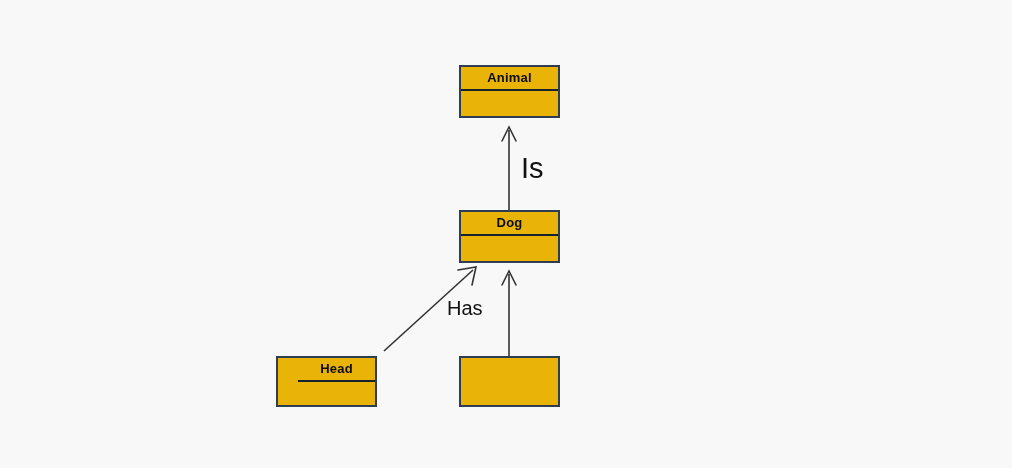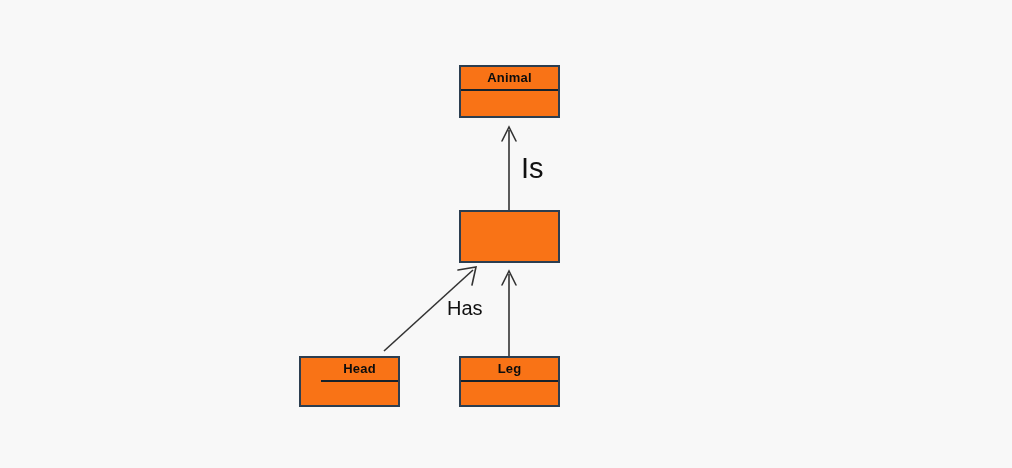--- a/index.html
+++ b/index.html
@@ -18,21 +18,21 @@
     position: absolute;
     left: 0;
     top: 0;
     width: 1012px;
     height: 468px;
   }
   .node {
     position: absolute;
     box-sizing: border-box;
     border: 2px solid #2c3e50;
-    background: #f97316;
+    background: #eab308;
     display: flex;
     flex-direction: column;
   }
   .node-title {
     box-sizing: border-box;
     height: 24px;
     line-height: 22px;
     text-align: center;
     font-size: 13px;
     font-weight: bold;
@@ -82,30 +82,30 @@
       <polyline points="458,270 476,267 472,285" fill="none" stroke="#333333" stroke-width="1.6" stroke-linecap="round" stroke-linejoin="miter"></polyline>
     </g>
   </svg>
 
   <div class="node" style="left:459px; top:65px; width:101px; height:53px;">
     <div class="node-title">Animal</div>
     <div class="node-body"></div>
   </div>
 
   <div class="node" style="left:459px; top:210px; width:101px; height:53px;">
+    <div class="node-title">Dog</div>
     <div class="node-body"></div>
   </div>
 
-  <div class="node" style="left:299px; top:356px; width:101px; height:51px;padding-left:20px;">
+  <div class="node" style="left:276px; top:356px; width:101px; height:51px;padding-left:20px;">
     <div class="node-title">Head</div>
     <div class="node-body"></div>
   </div>
 
   <div class="node" style="left:459px; top:356px; width:101px; height:51px;">
-    <div class="node-title">Leg</div>
     <div class="node-body"></div>
   </div>
 
   <div class="edge-label" style="left:521px; top:154px; font-size:29px;">Is</div>
 
   <div class="edge-label" style="left:447px; top:298px; font-size:20px;">Has</div>
 
 </div>
 
 </body></html>

